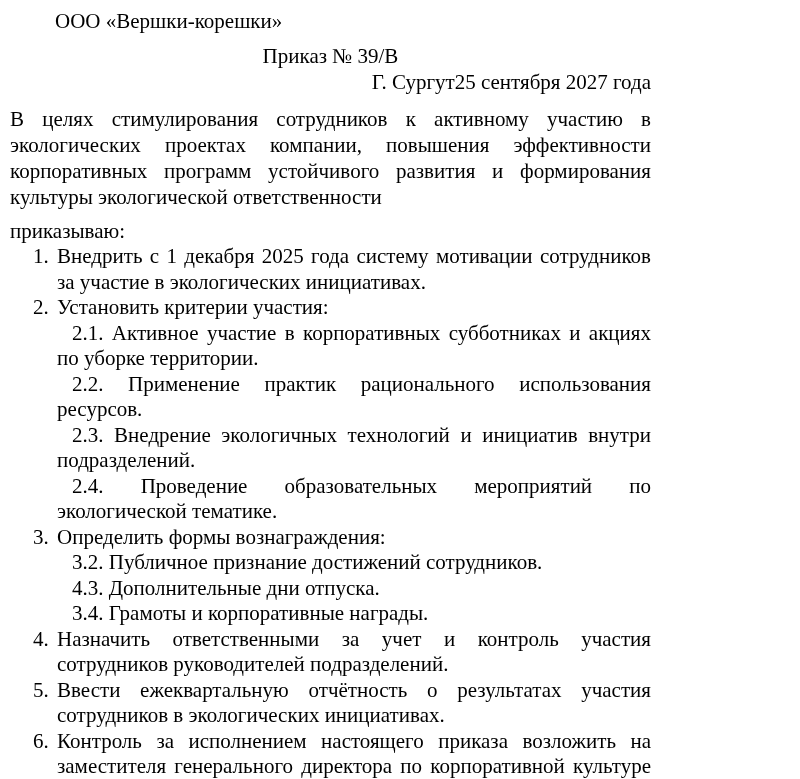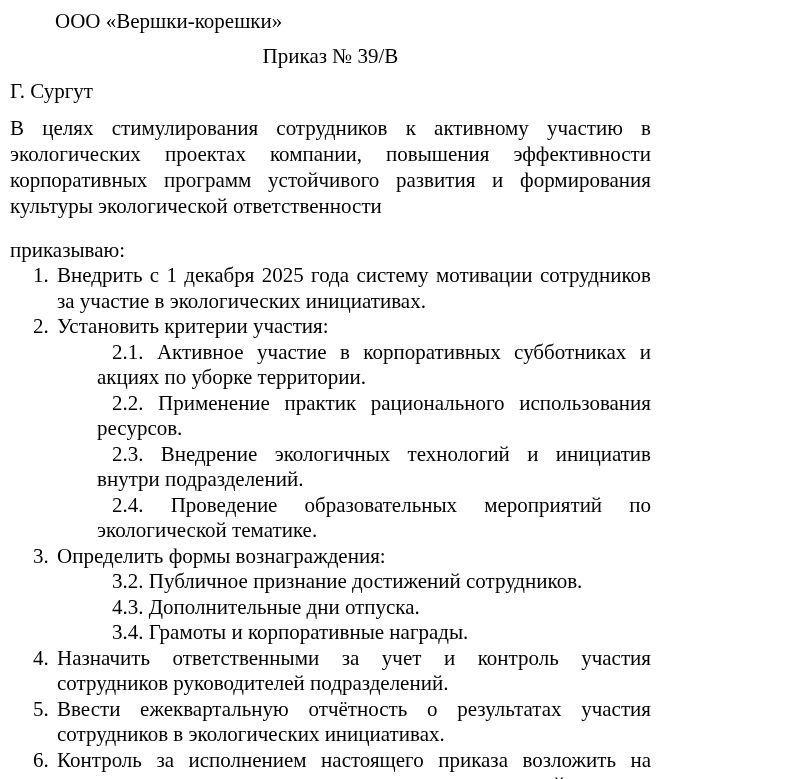--- a/index.html
+++ b/index.html
@@ -14,55 +14,55 @@
     line-height: 26px;
   }
   .doc {
     box-sizing: border-box;
     width: 664px;
     height: 779px;
     padding: 8px 13px 0 10px;
   }
   p { margin: 0; }
   .company     { padding-left: 45px; margin-bottom: 9px; }
-  .order-title { text-align: center; margin-bottom: 9px; }
+  .order-title { text-align: center; }
   .subject     { text-align: center; margin-bottom: 8px; }
-  .place-date  { display: flex; justify-content: space-between; margin-bottom: 11px; }
-  .intro       { text-align: justify; margin-bottom: 18px; }
+  .place-date  { display: flex; justify-content: flex-end; margin-bottom: 11px; }
+  .intro       { text-align: justify; margin-bottom: 8px; }
   .resolve     { }
   .order-list  { line-height: 25.5px; }
   .item {
     position: relative;
     padding-left: 47px;
     text-align: justify;
   }
   .item-num {
     position: absolute;
     left: 23px;
     top: 0;
   }
   .sub-item {
     text-indent: 15px;
     text-align: justify;
-    margin-left: 40px;
   }
   .signature { margin-top: 3px; }
 </style>
 </head>
 <body>
 
 <div class="doc">
 
   <p class="company">ООО «Вершки-корешки»</p>
 
   <p class="order-title">Приказ № 39/В</p>
 
 
   <div class="place-date">
     <span>Г. Сургут</span>
+    <span>25 сентября 2027 года</span>
   </div>
 
   <p class="intro">В целях стимулирования сотрудников к активному участию в экологических проектах компании, повышения эффективности корпоративных программ устойчивого развития и формирования культуры экологической ответственности</p>
 
   <p class="resolve">приказываю:</p>
 
   <div class="order-list">
 
     <div class="item">
       <span class="item-num">1.</span>

